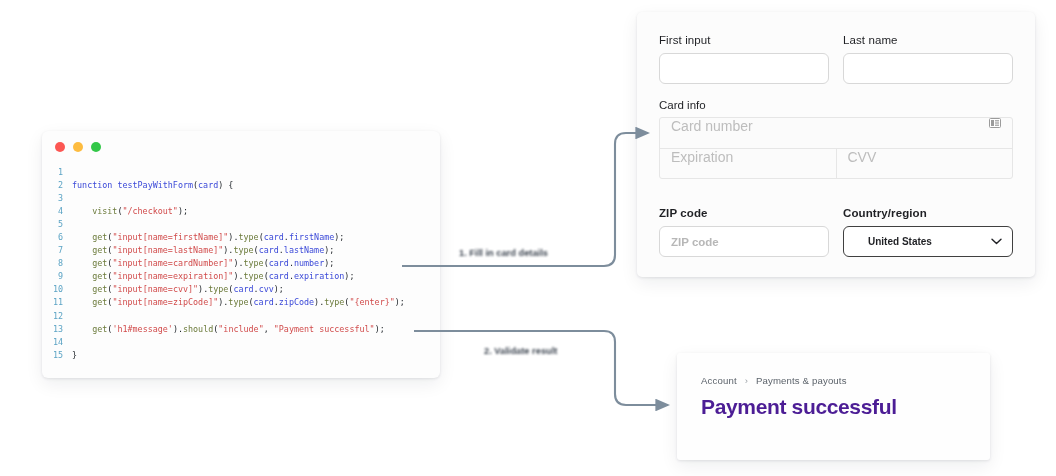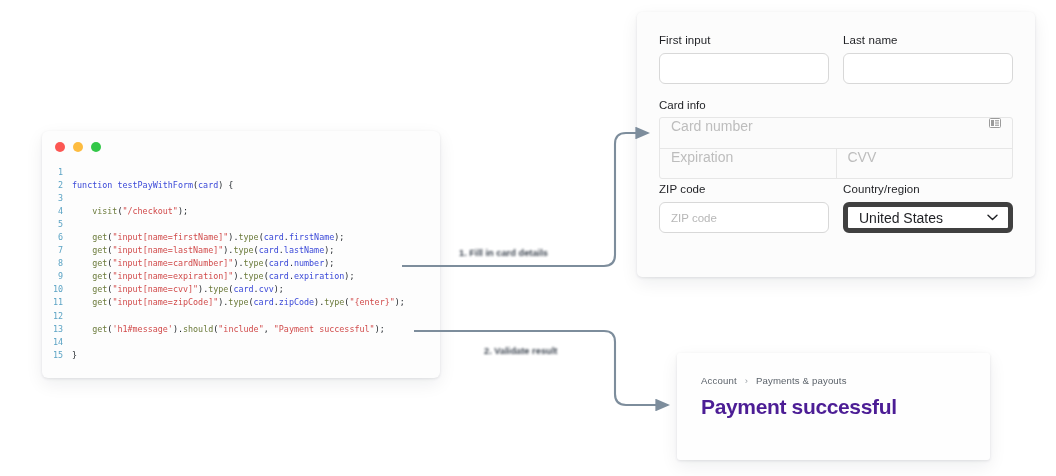--- a/index.html
+++ b/index.html
@@ -85,27 +85,27 @@
   .ci-row + .ci-row { border-top: 1px solid #e6e6e6; }
   .ci-cell {
     flex: 1; display: flex; align-items: flex-start;
     padding: 0 11px; font-size: 14px; color: #bdbdbd;
   }
   .ci-cell + .ci-cell { border-left: 1px solid #e6e6e6; }
   .ci-icon { margin-left: auto; display: flex; align-items: center; }
 
   .selbox {
     height: 31px; width: 100%;
-    border: 5px solid #404040; border-radius: 6px;
+    border: 1px solid #404040; border-radius: 6px;
     background: #fff;
-    display: flex; align-items: center; padding: 0 10px 0 11px;
-    font-size: 14px; color: #1f2024;
+    display: flex; align-items: center; padding: 0 10px 0 24px;
+    font-size: 10px; color: #1f2024;
   }
   .chev { margin-left: auto; display: flex; align-items: center; }
-  .bottom-row { margin-top: 4px; }
+  .bottom-row { margin-top: 28px; font-weight: bold; }
 
   
   .result-panel {
     position: absolute; left: 677px; top: 353px;
     width: 313px; height: 107px;
     background: #fefefe;
     border-radius: 3px;
     box-shadow: 0 1px 3px rgba(16,24,40,.10), 0 6px 18px rgba(16,24,40,.07);
     padding: 22px 24px 0 24px;
   }

